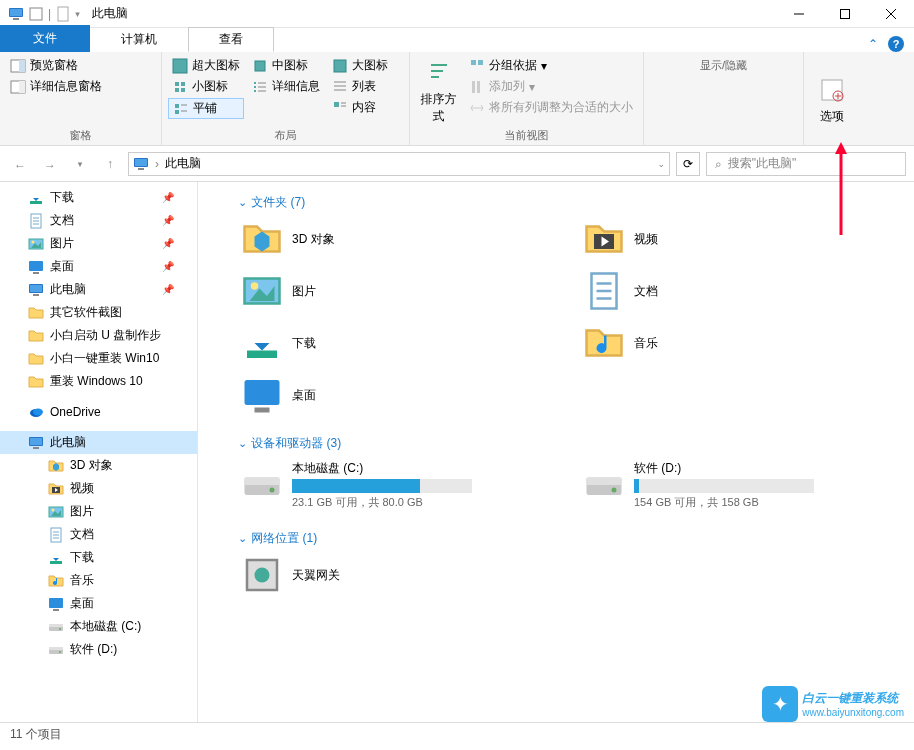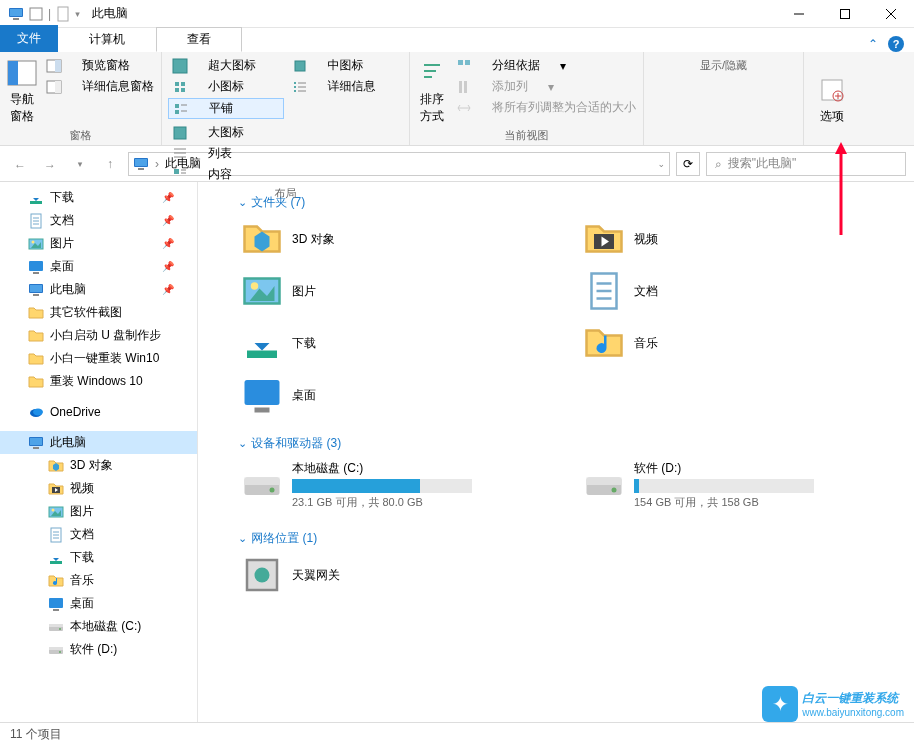--- a/index.html
+++ b/index.html
@@ -5,30 +5,30 @@
 * { margin: 0; padding: 0; box-sizing: border-box; font-family: "Microsoft YaHei", "Segoe UI", sans-serif; font-size: 12px; }
 body { background: #fff; width: 914px; height: 750px; overflow: hidden; position: relative; }
 .titlebar { height: 28px; display: flex; align-items: center; background: #fff; border-bottom: 1px solid #e5e5e5; }
 .titlebar-icons { display: flex; gap: 4px; margin-left: 8px; align-items: center; }
 .tb-icon { width: 16px; height: 16px; }
 .titlebar-title { margin-left: 12px; }
 .titlebar-controls { margin-left: auto; display: flex; }
 .tb-btn { width: 46px; height: 28px; display: flex; align-items: center; justify-content: center; cursor: default; }
 .ribbon-tabs { height: 24px; display: flex; background: #fff; align-items: flex-end; }
 .rtab { padding: 3px 30px; border: 1px solid transparent; cursor: default; }
-.rtab.file { background: #1979CA; color: #fff; padding: 4px 16px; }
+.rtab.file { background: #1979CA; color: #fff; padding: 4px 32px; }
 .rtab.active { border: 1px solid #ccc; border-bottom: 1px solid #fff; background: #fff; }
 .rtab-right { margin-left: auto; display: flex; align-items: center; gap: 10px; padding-right: 10px; }
 .help-icon { width: 16px; height: 16px; background: #1979CA; color: #fff; border-radius: 50%; display: flex; align-items: center; justify-content: center; font-size: 11px; font-weight: bold; }
 .ribbon { height: 94px; background: #f5f5f5; border-bottom: 1px solid #ddd; display: flex; position: relative; }
 .rgroup { border-right: 1px solid #e0e0e0; padding: 4px 6px 2px 6px; display: flex; flex-direction: column; }
 .rgroup-body { flex: 1; display: flex; gap: 4px; }
 .rgroup-label { text-align: center; color: #666; font-size: 11px; padding-top: 2px; }
 .rg-col { display: flex; flex-direction: column; gap: 2px; }
-.rg-item { display: flex; align-items: center; gap: 20px; padding: 1px 4px; white-space: nowrap; }
+.rg-item { display: flex; align-items: center; gap: 4px; padding: 1px 4px; white-space: nowrap; }
 .rg-big { display: flex; flex-direction: column; align-items: center; justify-content: center; width: 48px; gap: 2px; text-align: center; }
 .rg-icon { width: 16px; height: 16px; flex-shrink: 0; }
 .rg-icon-big { width: 32px; height: 32px; }
 .chk { width: 13px; height: 13px; border: 1px solid #888; display: inline-flex; align-items: center; justify-content: center; font-size: 10px; }
 .chk.checked::before { content: "✓"; color: #333; }
 .arrow-annot { position: absolute; right: 63px; top: 88px; }
 .navbar { height: 36px; border-bottom: 1px solid #ddd; display: flex; align-items: center; padding: 0 8px; gap: 6px; }
 .nav-btn { width: 24px; height: 24px; display: flex; align-items: center; justify-content: center; color: #888; }
 .addressbar { flex: 1; height: 24px; border: 1px solid #ccc; display: flex; align-items: center; padding: 0 4px; gap: 6px; }
 .refresh-btn { width: 24px; height: 24px; border: 1px solid #ccc; display: flex; align-items: center; justify-content: center; }
@@ -109,29 +109,20 @@
   <div class="rtab active">查看</div>
   <div class="rtab-right">
     <span style="color:#1979CA">⌃</span>
     <span class="help-icon">?</span>
   </div>
 </div>
 
 <div class="ribbon">
   <div class="rgroup" style="width:162px">
     <div class="rgroup-body">
-      <div class="rg-big">
-        <span class="rg-icon-big">
-            <svg viewBox="0 0 32 32">
-              <rect x="2" y="4" width="28" height="24" fill="#fff" stroke="#888"></rect>
-              <rect x="2" y="4" width="10" height="24" fill="#3a8dde"></rect>
-            </svg>
-          </span>
-        <span>导航窗格</span>
-      </div>
       <div class="rg-col">
         <div class="rg-item">
             <span class="rg-icon">
               <svg viewBox="0 0 16 16">
                 <rect x="1" y="2" width="14" height="12" fill="#fff" stroke="#888"></rect>
                 <rect x="9" y="2" width="6" height="12" fill="#cde"></rect>
               </svg>
             </span>
             <span>预览窗格</span>
           </div>

